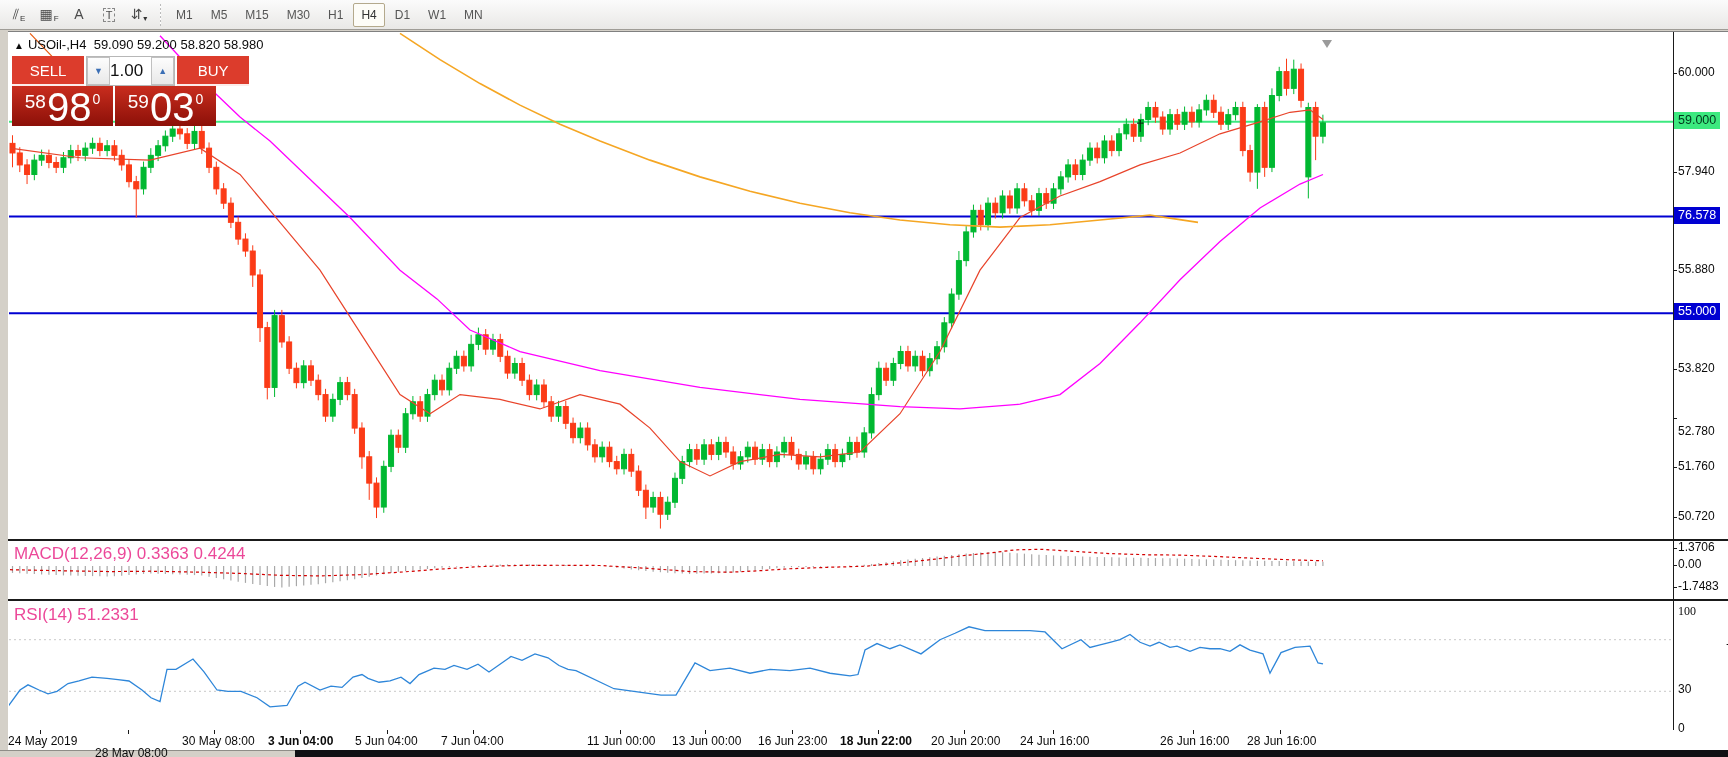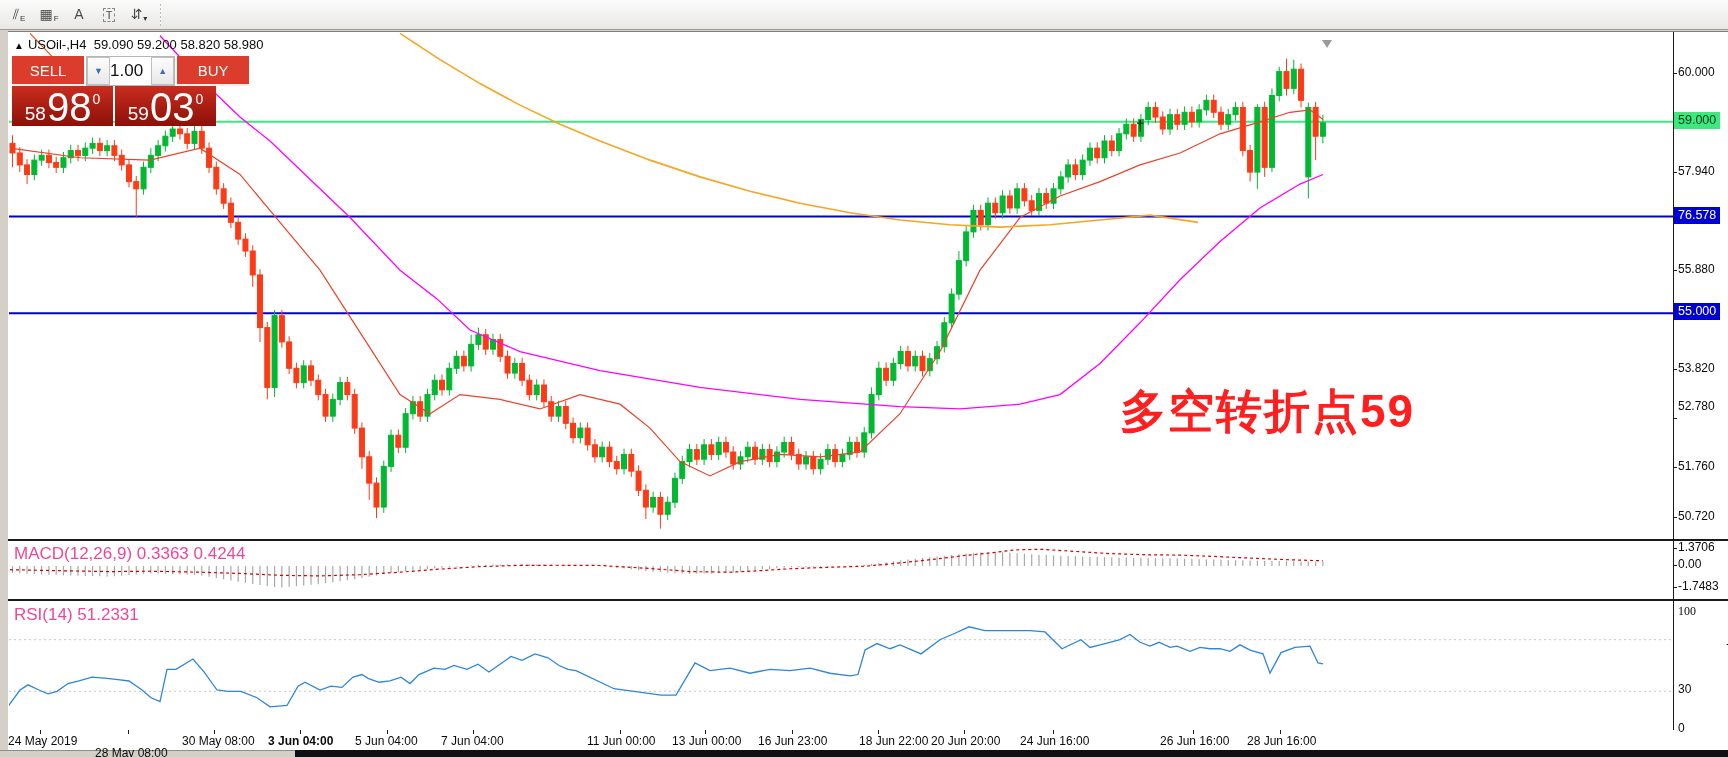--- a/index.html
+++ b/index.html
@@ -37,21 +37,21 @@
   #tradepanel{position:absolute;left:4px;top:24px;width:204px;}
   #tprow1{display:flex;height:30px;}
   .tp-btn{flex:0 0 72px;background:#dc3c2c;color:#fff;font-size:15px;display:flex;align-items:center;justify-content:center;
     border-bottom:2px solid rgba(255,255,255,.9);}
   #tpvol{flex:1;display:flex;height:28px;border:1px solid #b7b7b7;background:#fff;margin:0 2px;}
   .spin{width:21px;background:linear-gradient(180deg,#fdfdfd,#e8e8e8);border:1px solid #c0c0c0;color:#3b6fb5;
     font-size:9px;display:flex;align-items:center;justify-content:center;}
   #volval{flex:1;font-size:17px;color:#111;display:flex;align-items:center;justify-content:flex-end;padding-right:8px;}
   #tprow2{display:flex;height:40px;}
   .bigpx{flex:1;background:linear-gradient(180deg,#c92d1e,#8c1008);color:#fff;display:flex;align-items:flex-end;justify-content:center;padding-bottom:1px;}
-  .bigpx .sm{font-size:19px;margin-bottom:0;}
+  .bigpx .sm{font-size:19px;margin-bottom:12px;}
   .bigpx .bg{font-size:40px;line-height:36px;margin:0 1px;}
   .bigpx .sp{font-size:14px;margin-bottom:18px;}
   .bigpx:first-child{margin-right:2px;}
 
   
   .ytick,.badge,.itick{position:absolute;left:1678px;font-size:12px;color:#0b0b0b;white-space:nowrap;}
   .badge{left:1674px;padding:1px 4px 2px 4px;font-size:12.5px;}
   .tickdash{position:absolute;left:1673px;width:4px;height:1px;background:#1a1a1a;}
 
   
@@ -82,20 +82,31 @@
           <span class="sub">F</span>
         </div><div class="tbtn" style="display: inline-flex;">
           <span>A</span>
         </div><div class="tbtn" style="display: inline-flex;">
           <span class="tbox">T</span>
         </div><div class="tbtn" style="display: inline-flex;">
           <span>⇵</span>
           <span class="sub">▾</span>
         </div></span>
     <span class="tsep"></span>
+    <span id="tfslot" style="display: inline-flex;">
+        <div class="tf">M1</div>
+        <div class="tf">M5</div>
+        <div class="tf">M15</div>
+        <div class="tf">M30</div>
+        <div class="tf">H1</div>
+        <div class="tf active">H4</div>
+        <div class="tf">D1</div>
+        <div class="tf">W1</div>
+        <div class="tf">MN</div>
+      </span>
   </div>
 
   <div id="chartwin">
     <div id="leftstrip"></div>
 
     <div class="pane" id="mainpane">
       <svg id="mainsvg" width="1664" height="507">
           <line x1="0" y1="89.85" x2="1664" y2="89.85" stroke="#3ce97f" stroke-width="2"></line>
           <line x1="0" y1="184.59299999999985" x2="1664" y2="184.59299999999985" stroke="#0000d2" stroke-width="2"></line>
           <line x1="0" y1="281.25" x2="1664" y2="281.25" stroke="#0000d2" stroke-width="2"></line>
@@ -487,21 +498,20 @@
             <span class="bg">98</span>
             <span class="sp">0</span>
           </div>
           <div class="bigpx">
             <span class="sm">59</span>
             <span class="bg">03</span>
             <span class="sp">0</span>
           </div>
         </div>
       </div>
-      <div id="annot" style="color: rgb(255, 31, 31);">多空转折点59</div>
     </div>
 
     <div class="pane" id="macdpane">
       <svg id="macdsvg" width="1664" height="58">
           <line x1="3.5" y1="25" x2="3.5" y2="31.944000000000003" stroke="#a8a8a8" stroke-width="1.2"></line>
           <line x1="10.780000000000001" y1="25" x2="10.780000000000001" y2="32.305088" stroke="#a8a8a8" stroke-width="1.2"></line>
           <line x1="18.060000000000002" y1="25" x2="18.060000000000002" y2="32.666176" stroke="#a8a8a8" stroke-width="1.2"></line>
           <line x1="25.34" y1="25" x2="25.34" y2="33.027264" stroke="#a8a8a8" stroke-width="1.2"></line>
           <line x1="32.620000000000005" y1="25" x2="32.620000000000005" y2="33.388352" stroke="#a8a8a8" stroke-width="1.2"></line>
           <line x1="39.9" y1="25" x2="39.9" y2="33.74944" stroke="#a8a8a8" stroke-width="1.2"></line>
@@ -700,21 +710,21 @@
     <div id="axislabels">
         <div class="tickdash" style="top: 42px;"></div>
         <div class="ytick" style="top: 34px;">60.000</div>
         <div class="tickdash" style="top: 140.571px;"></div>
         <div class="ytick" style="top: 132.571px;">57.940</div>
         <div class="tickdash" style="top: 239.142px;"></div>
         <div class="ytick" style="top: 231.142px;">55.880</div>
         <div class="tickdash" style="top: 337.713px;"></div>
         <div class="ytick" style="top: 329.713px;">53.820</div>
         <div class="tickdash" style="top: 387.477px;"></div>
-        <div class="ytick" style="top: 368px;">52.780</div>
+        <div class="ytick" style="top: 393px;">52.780</div>
         <div class="tickdash" style="top: 436.284px;"></div>
         <div class="ytick" style="top: 428.284px;">51.760</div>
         <div class="tickdash" style="top: 486.048px;"></div>
         <div class="ytick" style="top: 478.048px;">50.720</div>
         <div class="badge" style="top: 80.85px; background: rgb(60, 233, 127); color: rgb(0, 53, 28);">59.000</div>
         <div class="badge" style="top: 175.593px; background: rgb(0, 0, 210); color: rgb(255, 255, 255);">76.578</div>
         <div class="badge" style="top: 272.25px; background: rgb(0, 0, 210); color: rgb(255, 255, 255); text-align: center;">55.000</div>
         <div class="tickdash" style="top: 517.005px;"></div>
         <div class="itick" style="top: 509.005px;">1.3706</div>
         <div class="tickdash" style="top: 534px;"></div>
@@ -740,21 +750,21 @@
       <div class="xlab" style="left: 355px;">5 Jun 04:00</div>
       <div class="xtick" style="left: 387px;"></div>
       <div class="xlab" style="left: 441px;">7 Jun 04:00</div>
       <div class="xtick" style="left: 473px;"></div>
       <div class="xlab" style="left: 587px;">11 Jun 00:00</div>
       <div class="xtick" style="left: 620px;"></div>
       <div class="xlab" style="left: 672px;">13 Jun 00:00</div>
       <div class="xtick" style="left: 705px;"></div>
       <div class="xlab" style="left: 758px;">16 Jun 23:00</div>
       <div class="xtick" style="left: 792px;"></div>
-      <div class="xlab" style="left: 859px;">18 Jun 22:00</div>
+      <div class="xlab" style="left: 840px; font-weight: bold;">18 Jun 22:00</div>
       <div class="xtick" style="left: 878px;"></div>
       <div class="xlab" style="left: 931px;">20 Jun 20:00</div>
       <div class="xtick" style="left: 964px;"></div>
       <div class="xlab" style="left: 1020px;">24 Jun 16:00</div>
       <div class="xtick" style="left: 1053px;"></div>
       <div class="xlab" style="left: 1160px;">26 Jun 16:00</div>
       <div class="xtick" style="left: 1193px;"></div>
       <div class="xlab" style="left: 1247px;">28 Jun 16:00</div>
       <div class="xtick" style="left: 1280px;"></div>
     </div>

